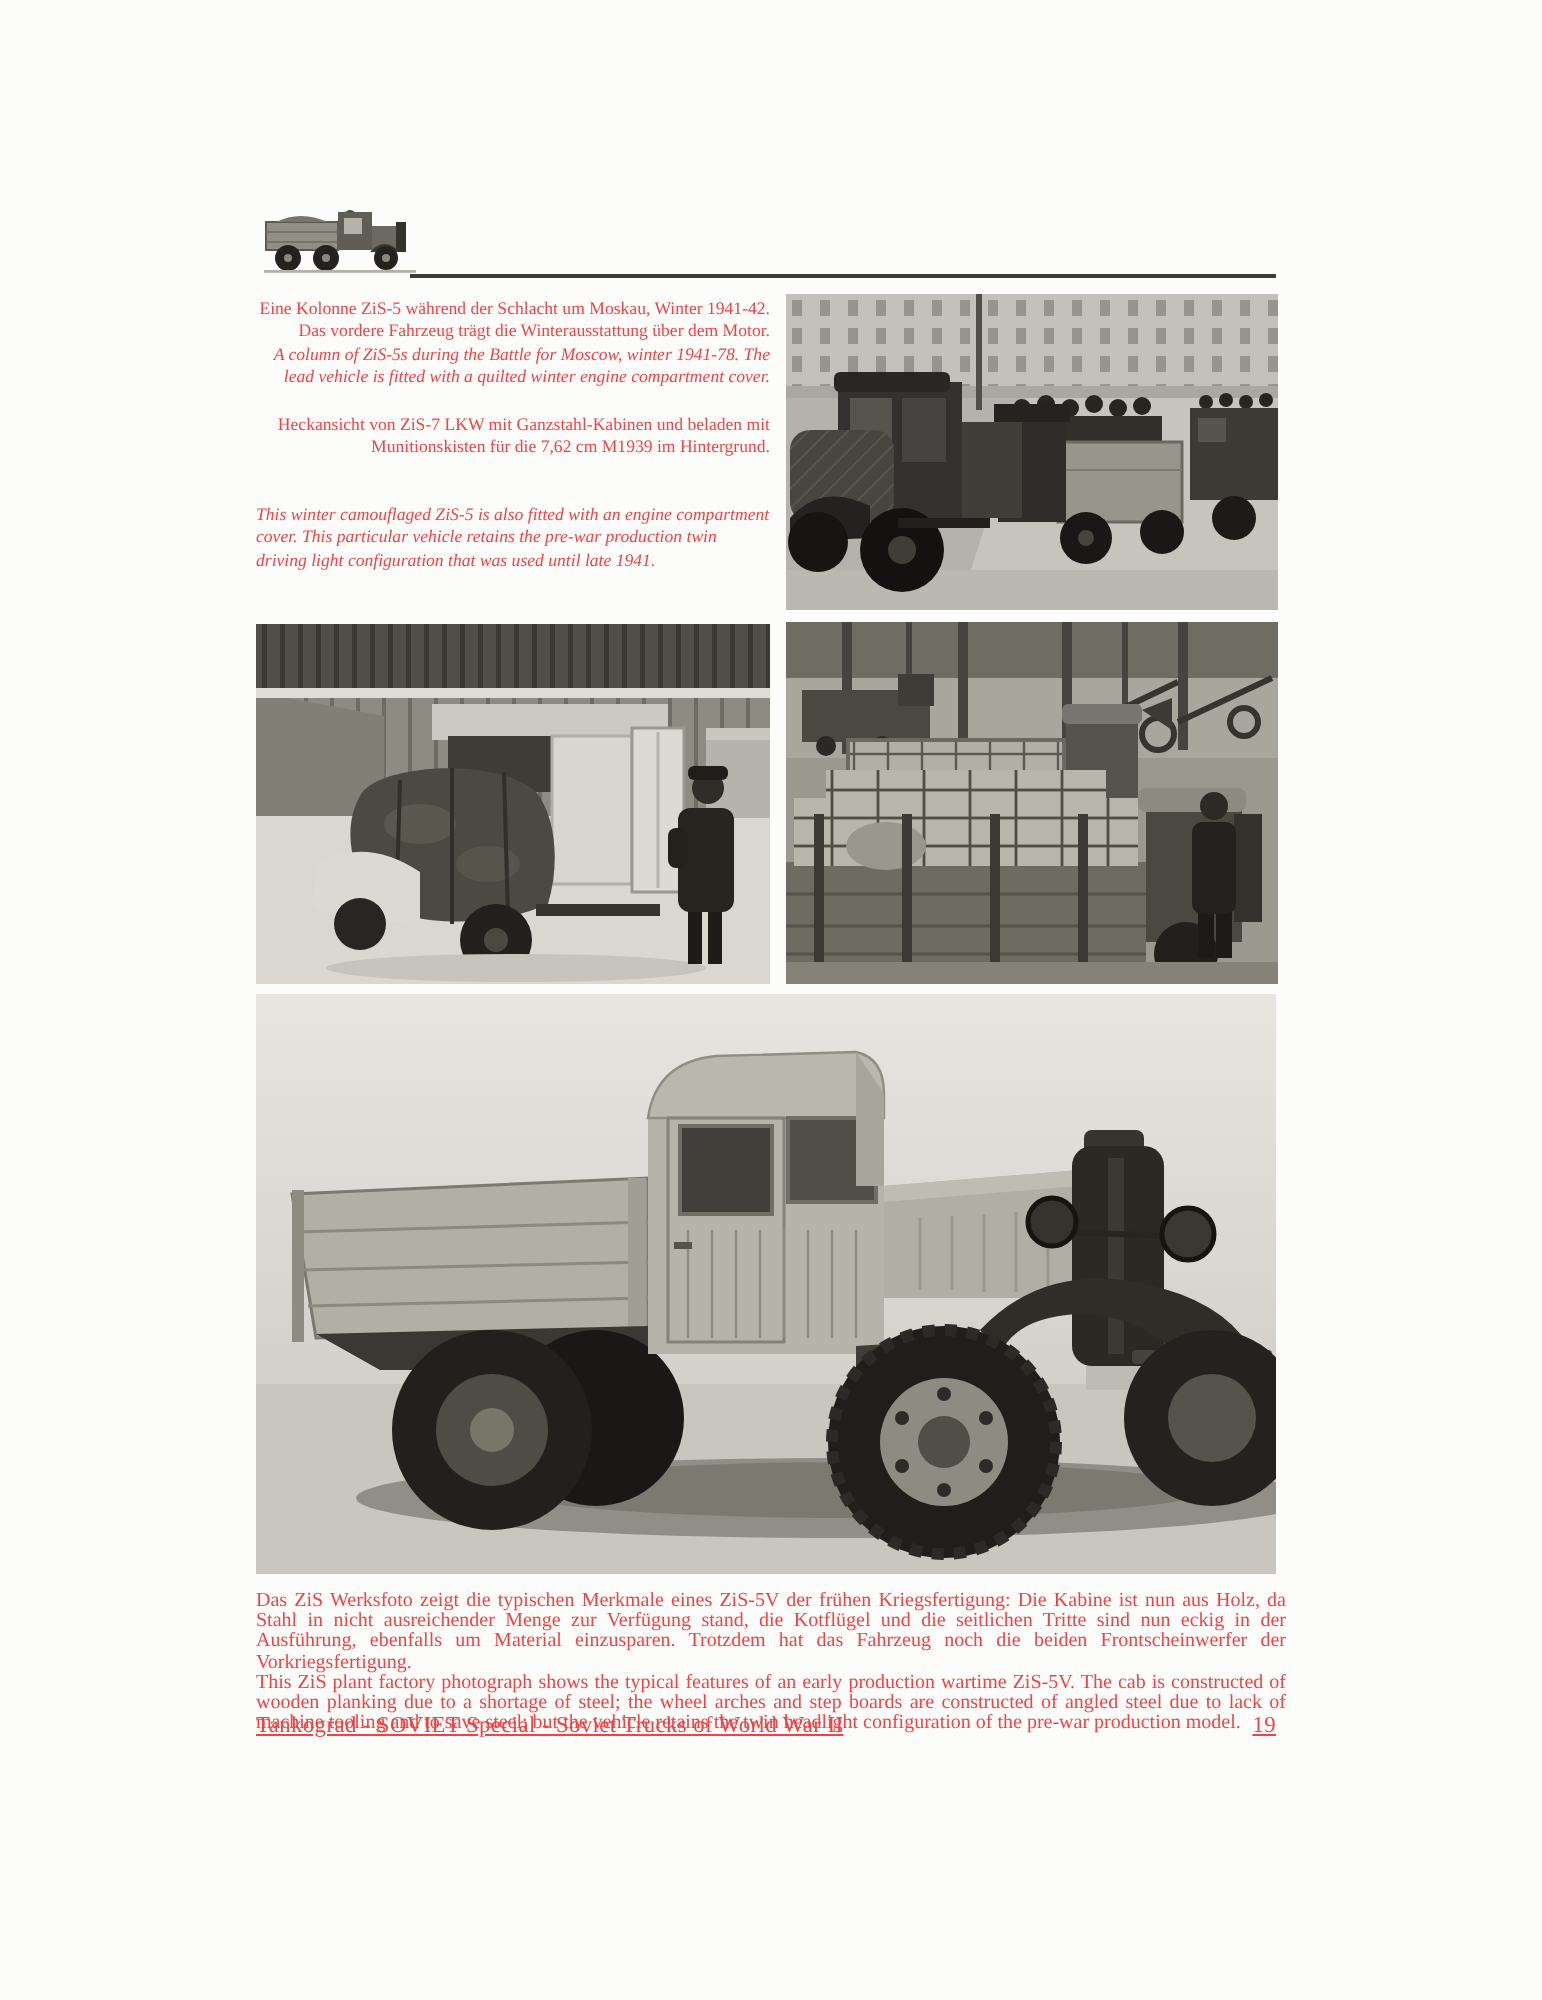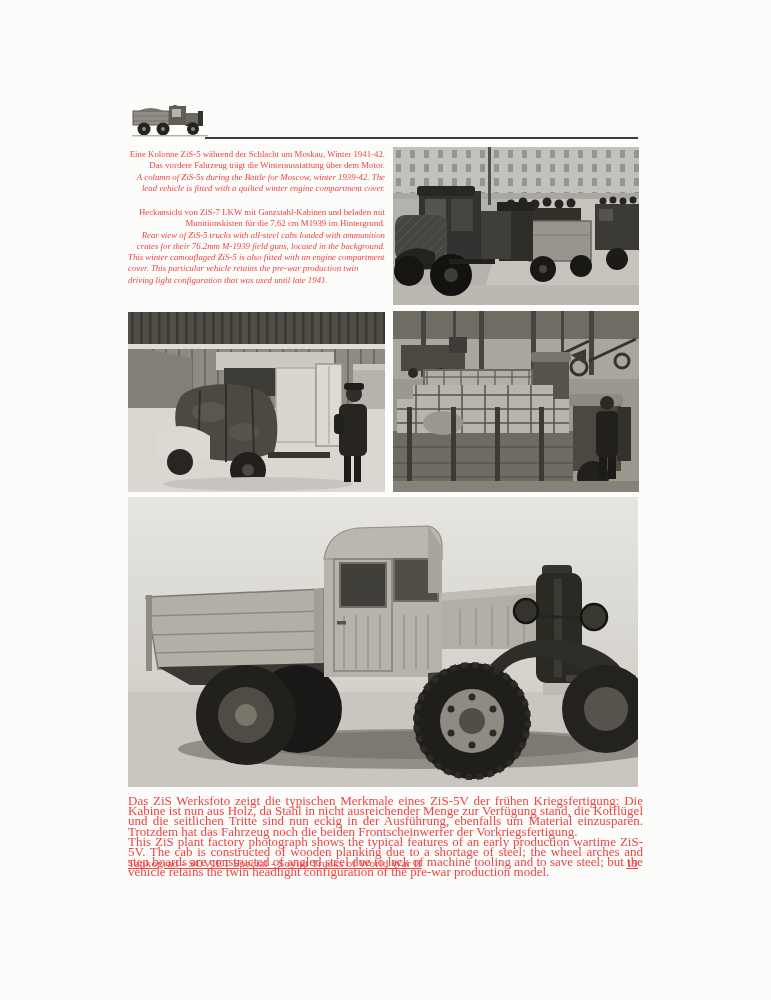--- a/index.html
+++ b/index.html
@@ -5,21 +5,21 @@
   html,body{margin:0;padding:0;background:#e8e8e8;}
   .page{
     position:relative;width:771px;height:1000px;margin:0 auto;
     background:#fcfcfb;overflow:hidden;
     font-family:"Liberation Serif","DejaVu Serif",serif;color:#ef4444;
   }
   .abs{position:absolute;}
   .caption{font-size:8.8px;line-height:11.3px;}
   .caption .en{font-style:italic;}
   .right{text-align:right;}
-  .bottom-caption{font-size:13px;line-height:10.2px;text-align:justify;}
+  .bottom-caption{font-size:10px;line-height:10.2px;text-align:justify;}
   .bottom-caption .en{}
   .rule{background:#3b3b3b;height:1.5px;}
   .photo{background:#b9b7b1;overflow:hidden;}
   .photo svg{display:block;width:100%;height:100%;}
   .footer{
     display:flex;justify-content:space-between;align-items:baseline;
     font-size:11.4px;letter-spacing:0.2px;text-decoration:underline;
   }
 </style>
 </head>
@@ -46,26 +46,25 @@
       <circle cx="63" cy="27" r="6" fill="#23221e"></circle>
         <circle cx="63" cy="27" r="2" fill="#8a877f"></circle>
       <rect x="2" y="33" width="76" height="1.4" fill="#b3b0a8"></rect>
     </svg>
   </div>
 
   <div class="abs rule" style="left:205px;top:137px;width:433px"></div>
 
   <div class="abs caption right" style="left:128px;top:149px;width:257px">
     <div class="de">Eine Kolonne ZiS-5 während der Schlacht um Moskau, Winter 1941-42. Das vordere Fahrzeug trägt die Winterausstattung über dem Motor.</div>
-    <div class="en">A column of ZiS-5s during the Battle for Moscow, winter 1939-42. The lead vehicle is fitted with a quilted winter engine compartment cover.</div>
+    <div class="en">A column of ZiS-5s during the Battle for Moscow, winter 1941-78. The lead vehicle is fitted with a quilted winter engine compartment cover.</div>
   </div>
 
   <div class="abs caption right" style="left:128px;top:207px;width:257px">
     <div class="de">Heckansicht von ZiS-7 LKW mit Ganzstahl-Kabinen und beladen mit Munitionskisten für die 7,62 cm M1939 im Hintergrund.</div>
-    <div class="en">Rear view of ZiS-5 trucks with all-steel cabs loaded with ammunition crates for their 76.2mm M-1939 field guns, located in the background.</div>
   </div>
 
   <div class="abs caption" style="left:128px;top:252px;width:257px">
     <div class="en">This winter camouflaged ZiS-5 is also fitted with an engine compartment cover. This particular vehicle retains the pre-war production twin driving light configuration that was used until late 1941.</div>
   </div>
 
   <div class="abs photo" style="left:393px;top:147px;width:246px;height:158px" aria-label="Column of ZiS-5 trucks carrying soldiers through a snowy Moscow street, winter 1941-42">
     <svg viewBox="0 0 246 158" preserveAspectRatio="none">
       <defs>
         <pattern id="winA" width="14" height="14" patternUnits="userSpaceOnUse">

